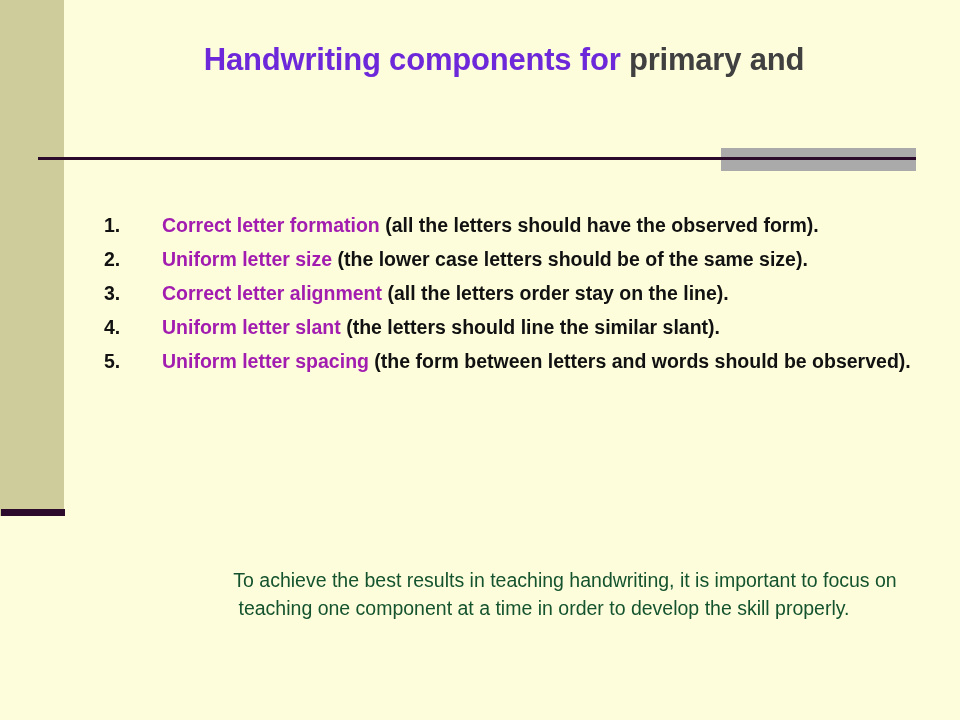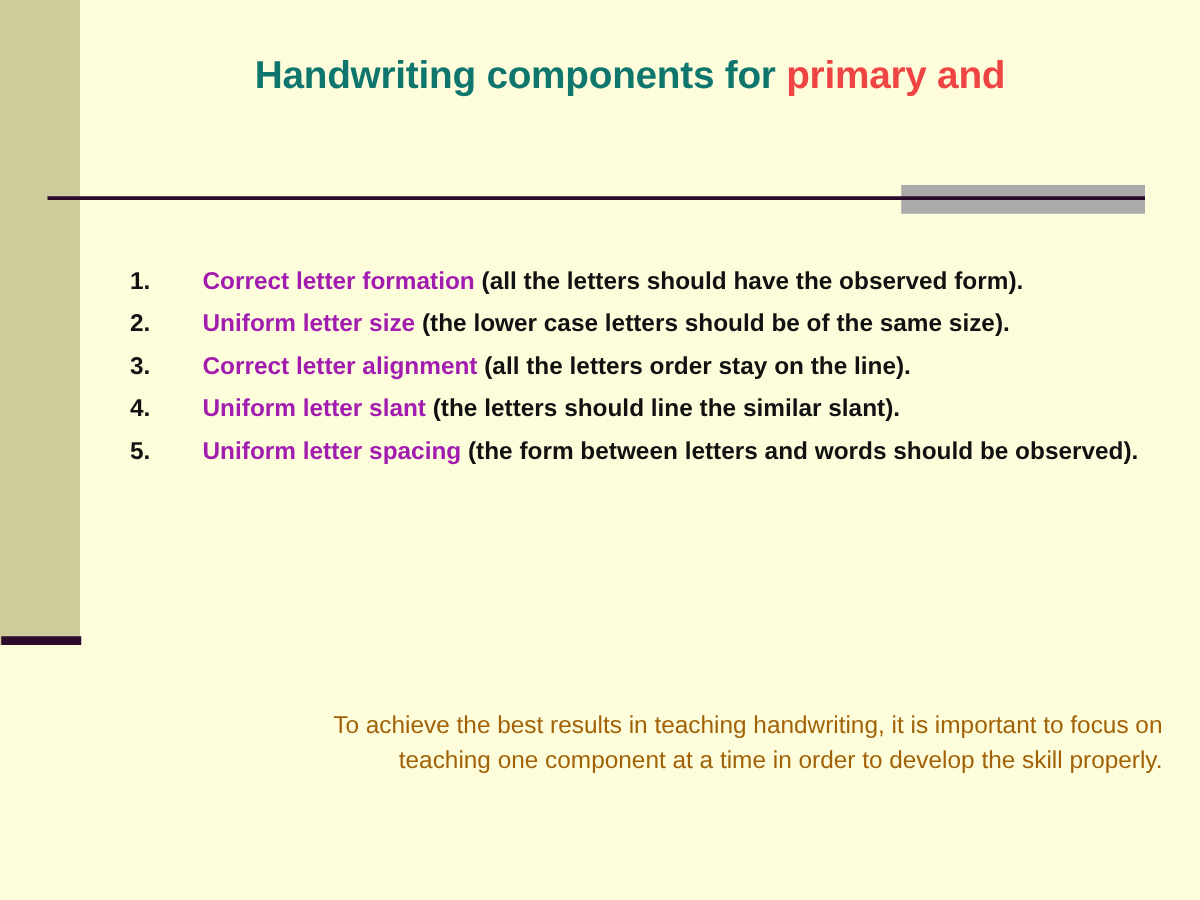--- a/index.html
+++ b/index.html
@@ -44,22 +44,22 @@
     width: 880px;
     text-align: center;
   }
   .title-line {
     font-size: 31px;
     font-weight: bold;
     line-height: 56px;
     letter-spacing: -0.2px;
     white-space: nowrap;
   }
-  .t-blue { color: #0f766e; }
-  .t-red  { color: #ef4444; }
+  .t-blue { color: #6d28d9; }
+  .t-red  { color: #404040; }
 
   
   .divider-grey {
     position: absolute;
     left: 721px;
     top: 148px;
     width: 195px;
     height: 23px;
     background: #aaaaaa;
   }
@@ -99,24 +99,24 @@
   .term { color: #a21caf; }
 
   
   .closing {
     position: absolute;
     left: 158px;
     top: 566px;
     width: 772px;
     font-size: 19.5px;
     font-weight: normal;
-    color: #a16207;
+    color: #14532d;
     line-height: 28px;
     text-indent: 42px;
-    text-align: right;
+    text-align: center;
   }
 </style>
 </head>
 <body>
 
 <div class="slide">
 
   <div class="sidebar"></div>
   <div class="sidebar-foot"></div>
 

